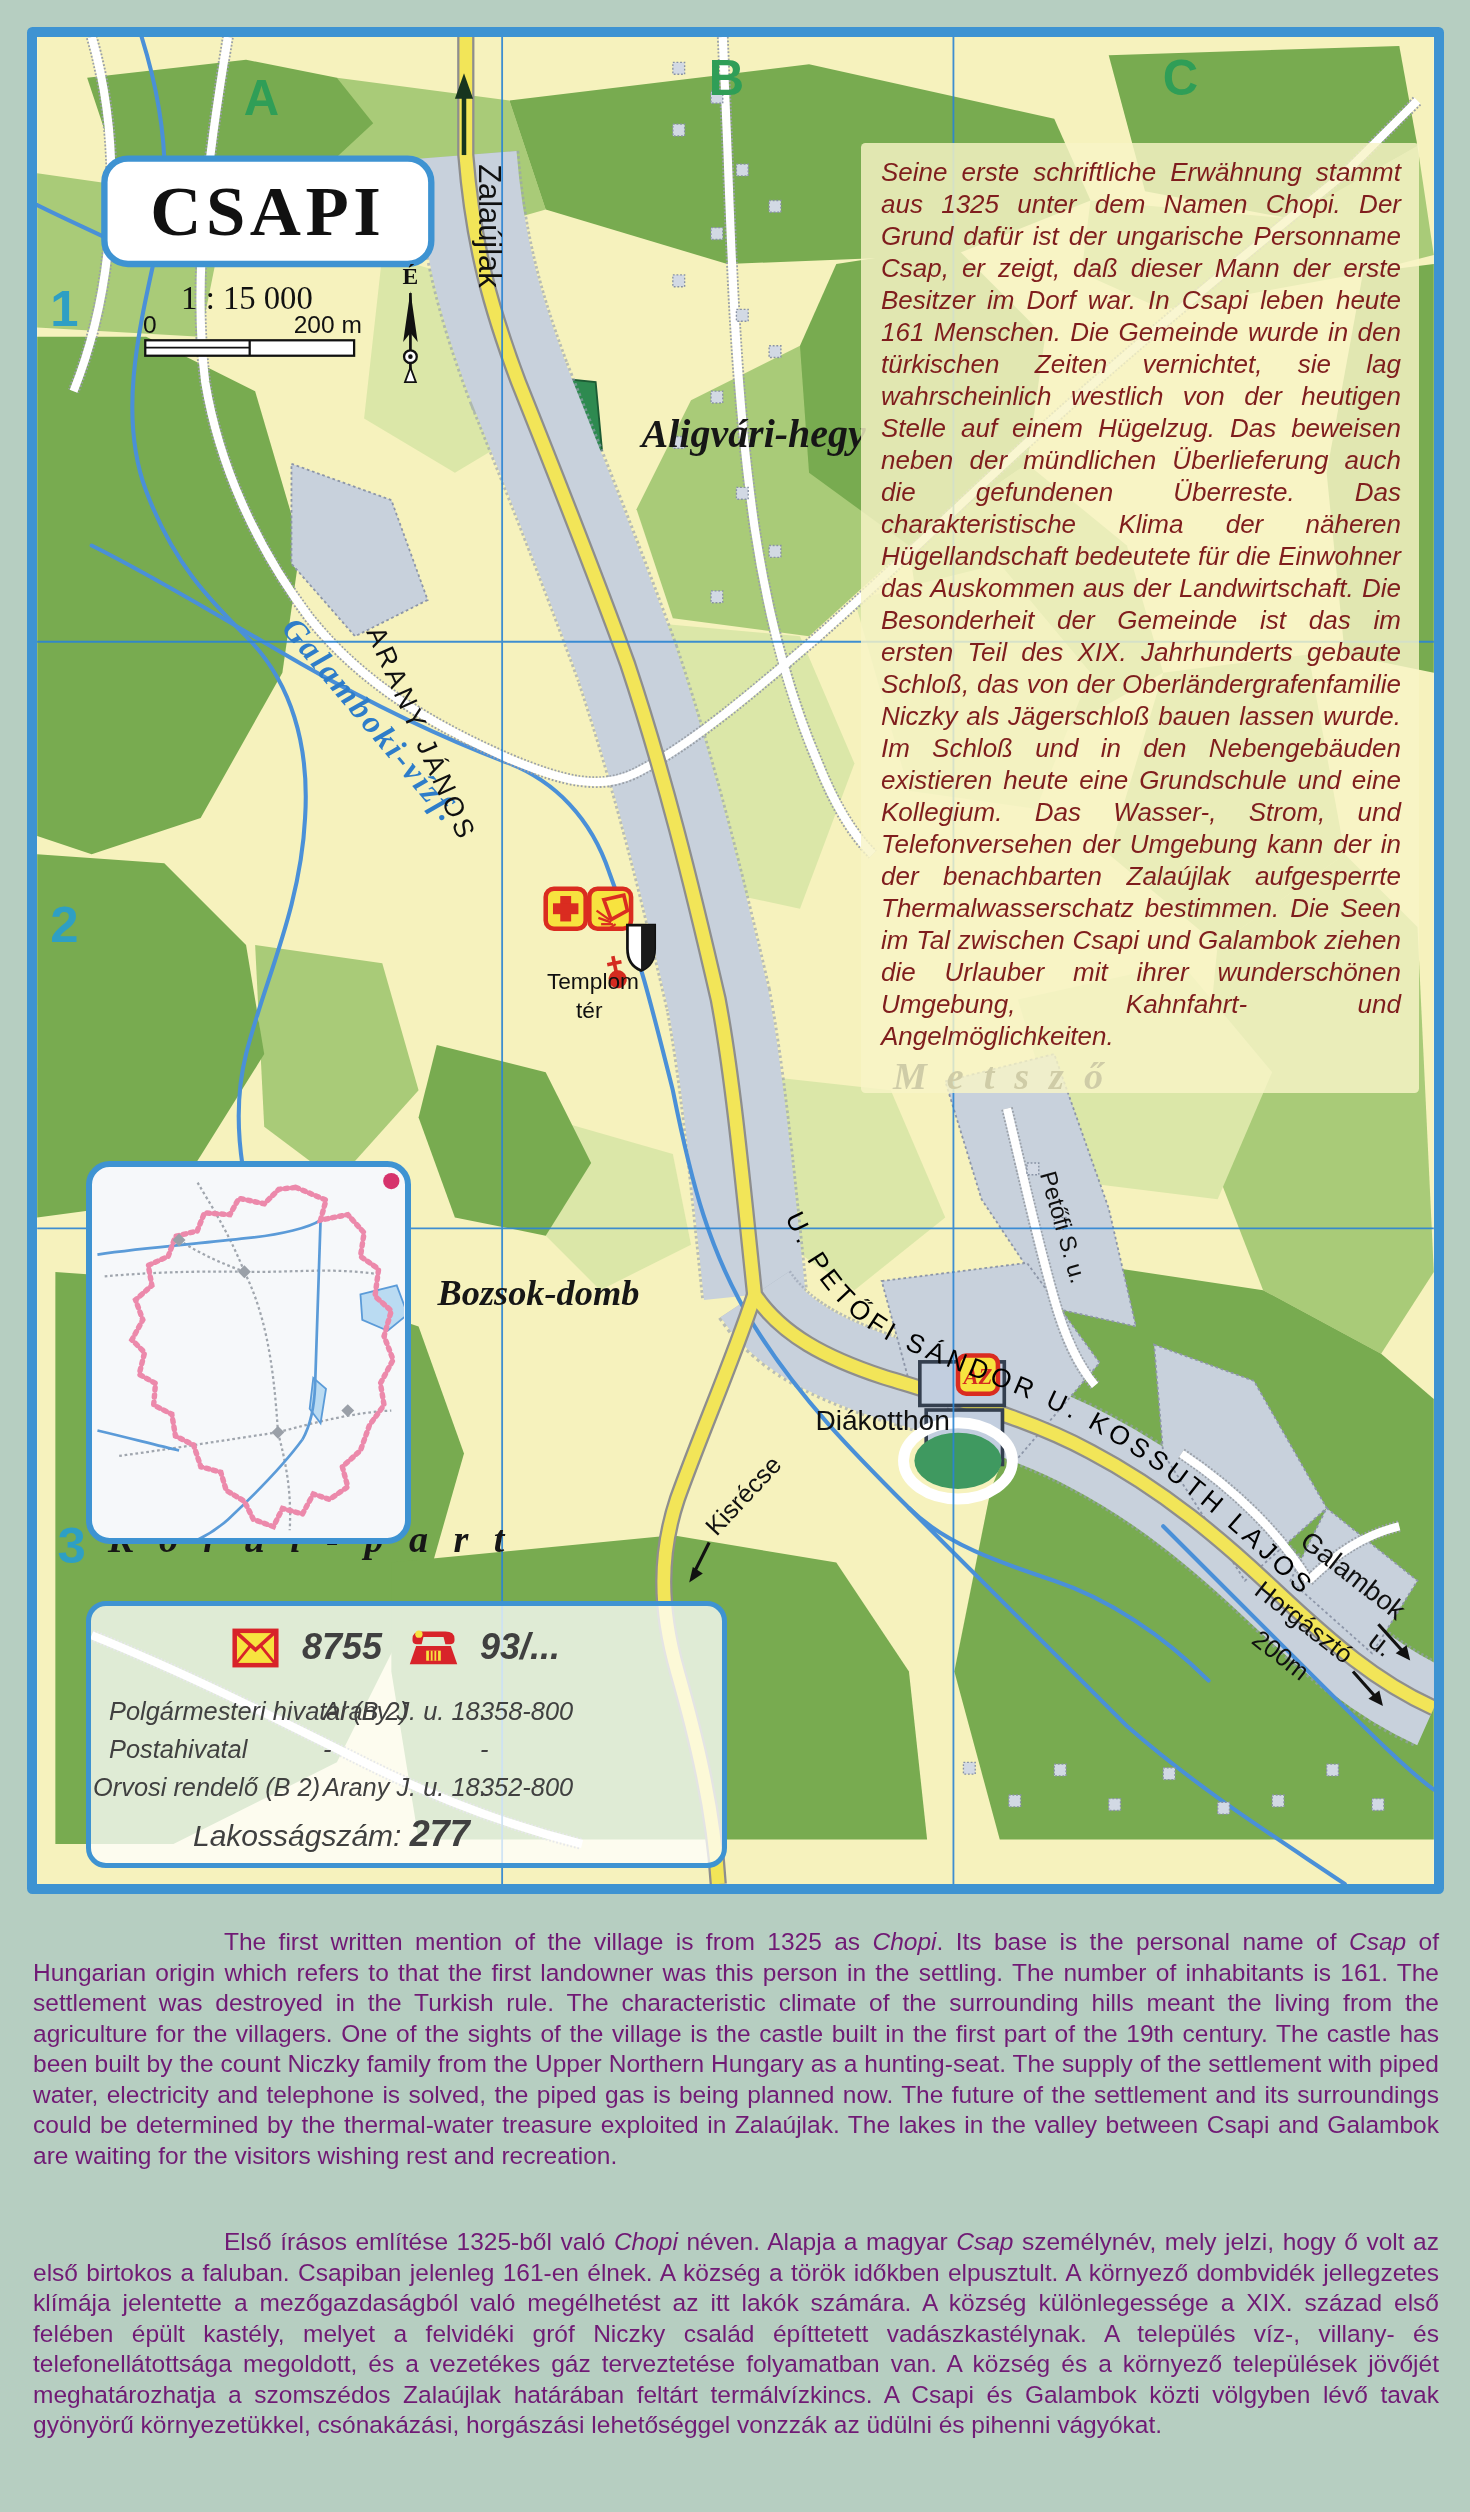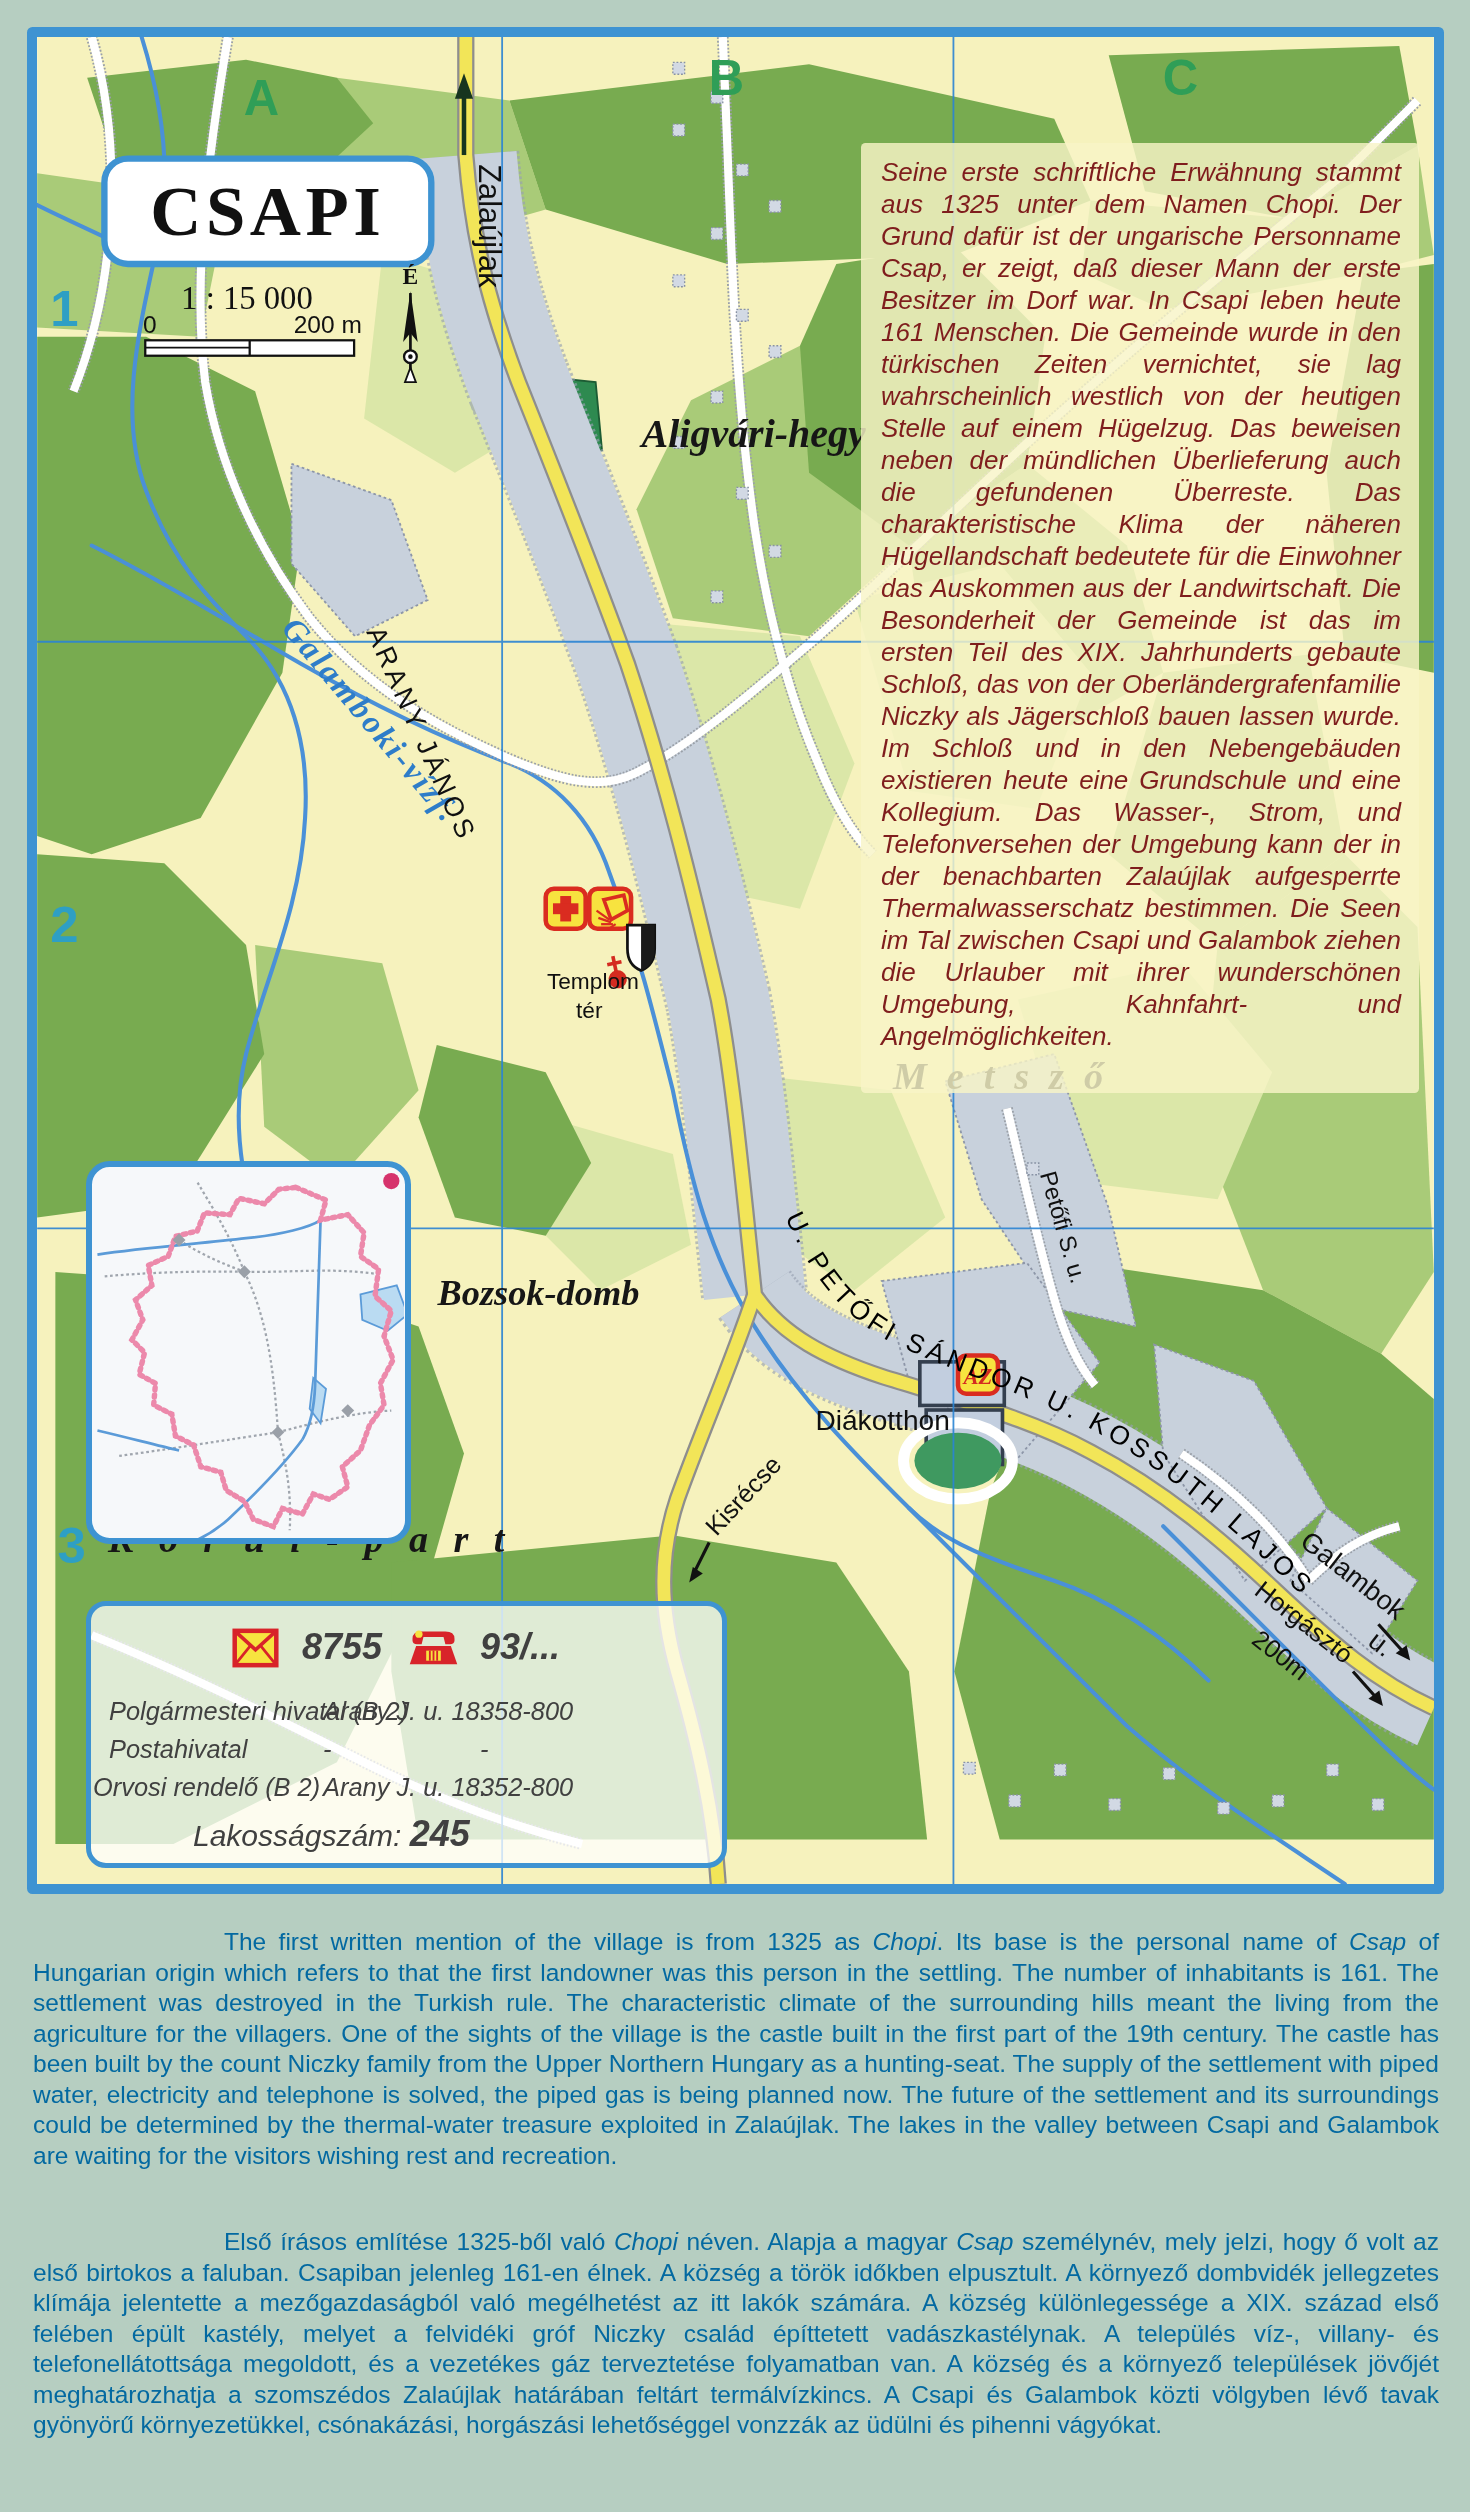--- a/index.html
+++ b/index.html
@@ -49,21 +49,21 @@
     box-sizing:border-box;font-style:italic;color:#404040;
   }
   .infobox .abs{position:absolute;white-space:nowrap;}
   .ib-big{font-size:36px;font-weight:bold;}
   .ib-row{font-size:25.4px;}
   .ib-pop{font-size:30px;}
   .ib-pop b{font-size:36px;font-style:italic;}
 
   .para{
     position:absolute;left:33px;width:1406px;
-    font-size:24.5px;line-height:30.5px;text-align:justify;color:#0369a1;
+    font-size:24.5px;line-height:30.5px;text-align:justify;color:#701a75;
   }
   .para p{margin:0;text-indent:191px;}
   .para-en{top:1927px;}
   .para-hu{top:2227px;}
 </style>
 </head>
 <body>
 
 <div class="map-panel">
 
@@ -391,21 +391,21 @@
     <div class="abs ib-row" style="left:18px;top:129px;">Postahivatal</div>
     <div class="abs ib-row" style="left:232px;top:129px;">-</div>
     <div class="abs ib-row" style="left:389px;top:129px;">-</div>
 
     <div class="abs ib-row" style="left:2px;top:167px;">Orvosi rendelő (B 2)</div>
     <div class="abs ib-row" style="left:232px;top:167px;">Arany J. u.  18.</div>
     <div class="abs ib-row" style="left:389px;top:167px;">352-800</div>
 
     <div class="abs ib-pop" style="left:102px;top:207px;">
       <span>Lakosságszám:</span>
-      <b>245</b>
+      <b>277</b>
     </div>
   </div>
 </div>
 
 <div class="para para-en">
   <p><span>The first written mention of the village is from 1325 as </span><span style="font-style: italic;">Chopi</span><span>. Its base is the personal name of </span><span style="font-style: italic;">Csap</span><span> of Hungarian origin which refers to that the first landowner was this person in the settling. The number of inhabitants is 161. The settlement was destroyed in the Turkish rule. The characteristic climate of the surrounding hills meant the living from the agriculture for the villagers. One of the sights of the village is the castle built in the first part of the 19th century. The castle has been built by the count Niczky family from the Upper Northern Hungary as a hunting-seat. The supply of the settlement with piped water, electricity and telephone is solved, the piped gas is being planned now. The future of the settlement and its surroundings could be determined by the thermal-water treasure exploited in Zalaújlak. The lakes in the valley between Csapi and Galambok are waiting for the visitors wishing rest and recreation.</span></p>
 </div>
 <div class="para para-hu">
   <p><span>Első írásos említése 1325-ből való </span><span style="font-style: italic;">Chopi</span><span> néven. Alapja a magyar </span><span style="font-style: italic;">Csap</span><span> személynév, mely jelzi, hogy ő volt az első birtokos a faluban. Csapiban jelenleg 161-en élnek. A község a török időkben elpusztult. A környező dombvidék jellegzetes klímája jelentette a mezőgazdaságból való megélhetést az itt lakók számára. A község különlegessége a XIX. század első felében épült kastély, melyet a felvidéki gróf Niczky család építtetett vadászkastélynak. A település víz-, villany- és telefonellátottsága megoldott, és a vezetékes gáz terveztetése folyamatban van. A község és a környező települések jövőjét meghatározhatja a szomszédos Zalaújlak határában feltárt termálvízkincs. A Csapi és Galambok közti völgyben lévő tavak gyönyörű környezetükkel, csónakázási, horgászási lehetőséggel vonzzák az üdülni és pihenni vágyókat.</span></p>
 </div>

